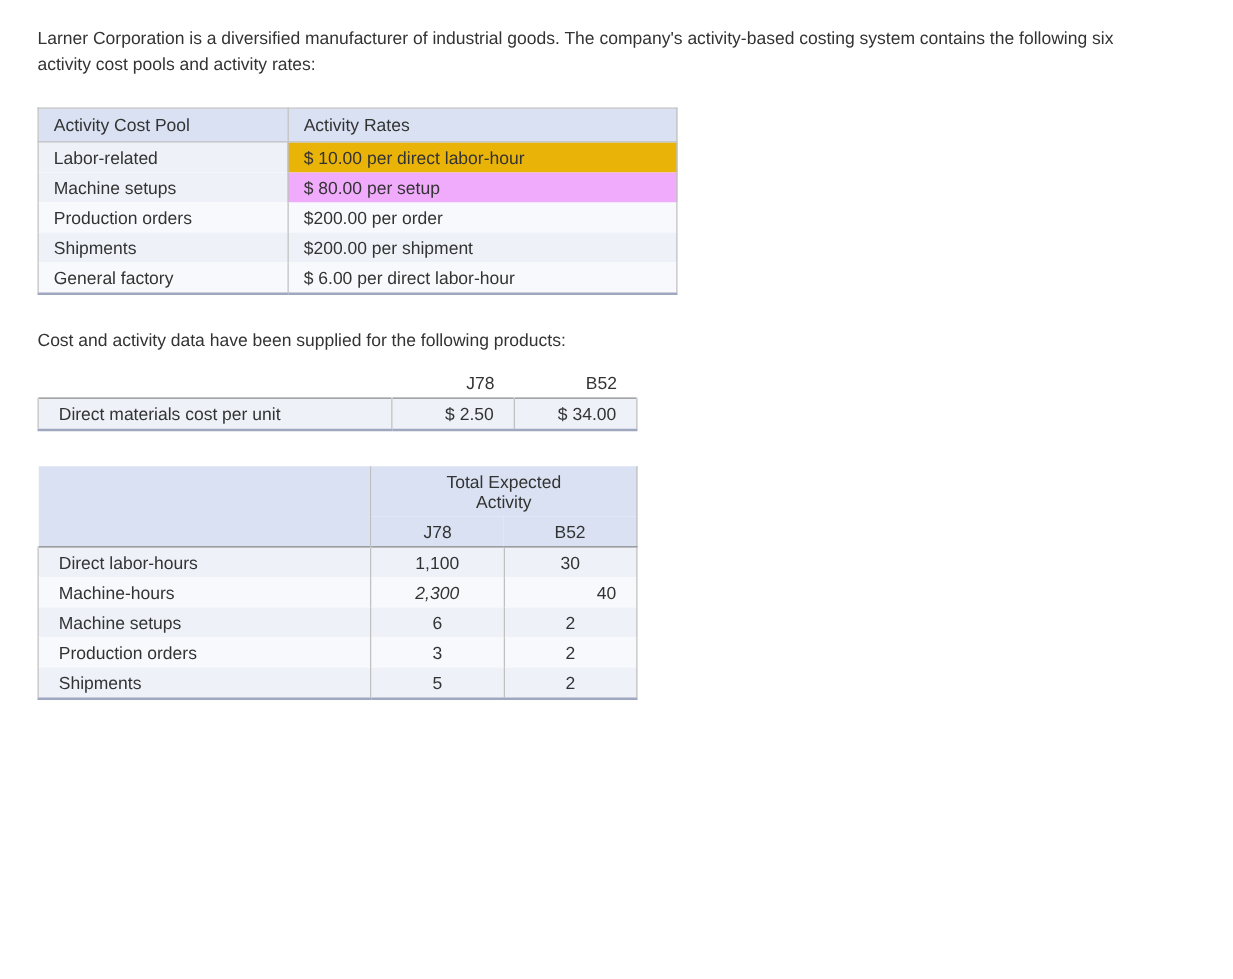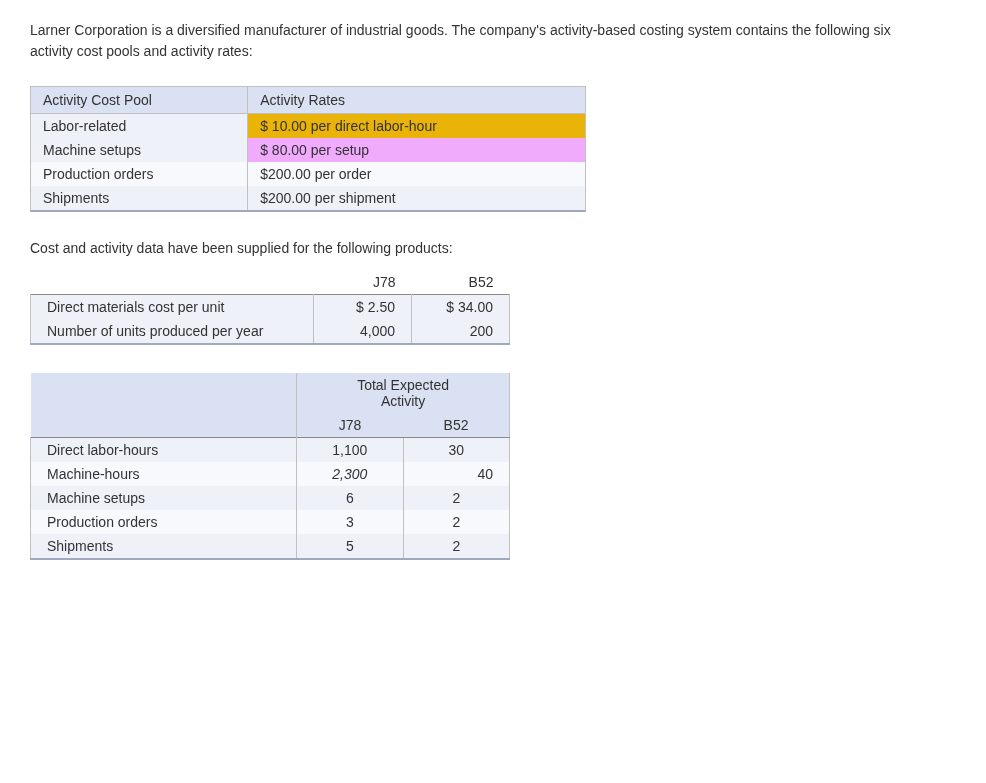--- a/index.html
+++ b/index.html
@@ -29,21 +29,21 @@
     .table-container {
       margin-bottom: 28px;
     }
 
     table {
       border-collapse: collapse;
       font-size: 14px;
     }
 
     .table1 {
-      width: 556px;
+      width: 512px;
     }
 
     .table1 th {
       background-color: #d9e1f2;
       padding: 5px 12px;
       text-align: left;
       font-weight: normal;
       border: 1px solid #c0c0c0;
     }
 
@@ -211,20 +211,24 @@
           <td style="background-color: rgb(238, 241, 248);">Machine setups</td>
           <td style="background-color: #f0abfc;">$ 80.00 per setup</td>
         </tr>
         <tr>
           <td style="background-color: rgb(248, 249, 252);">Production orders</td>
           <td style="background-color: rgb(248, 249, 252);">$200.00 per order</td>
         </tr>
         <tr>
           <td style="background-color: rgb(238, 241, 248);">Shipments</td>
           <td style="background-color: rgb(238, 241, 248);">$200.00 per shipment</td>
+        </tr>
+        <tr>
+          <td style="background-color: rgb(248, 249, 252); border-bottom: 2px solid rgb(160, 168, 192);">General factory</td>
+          <td style="background-color: rgb(248, 249, 252); border-bottom: 2px solid rgb(160, 168, 192);">$   6.00 per direct labor-hour</td>
         </tr>
       </tbody>
   </table>
 </div>
 
 <p class="section-label">Cost and activity data have been supplied for the following products:</p>
 
 <div class="table-container">
   <table class="table2">
     <thead>
@@ -232,25 +236,20 @@
         <th class="col-label align-left"></th>
         <th class="col-j78 align-center">J78</th>
         <th class="col-b52 align-center">B52</th>
       </tr>
     </thead>
     <tbody id="table2-body">
     <tr>
           <td style="background-color: rgb(238, 241, 248);">Direct materials cost per unit</td>
           <td style="background-color: rgb(238, 241, 248); text-align: right;">$ 2.50</td>
           <td style="background-color: rgb(238, 241, 248); text-align: right;">$ 34.00</td>
-        </tr>
-        <tr>
-          <td style="background-color: rgb(238, 241, 248); border-bottom: 2px solid rgb(160, 168, 192);">Number of units produced per year</td>
-          <td style="background-color: rgb(238, 241, 248); text-align: right; border-bottom: 2px solid rgb(160, 168, 192);">4,000</td>
-          <td style="background-color: rgb(238, 241, 248); text-align: right; border-bottom: 2px solid rgb(160, 168, 192);">200</td>
         </tr>
       </tbody>
   </table>
 </div>
 
 <div class="table-container">
   <table class="table3">
     <thead>
       <tr>
         <th class="col-activity-label" rowspan="2" style="background-color:#d9e1f2;"></th>

